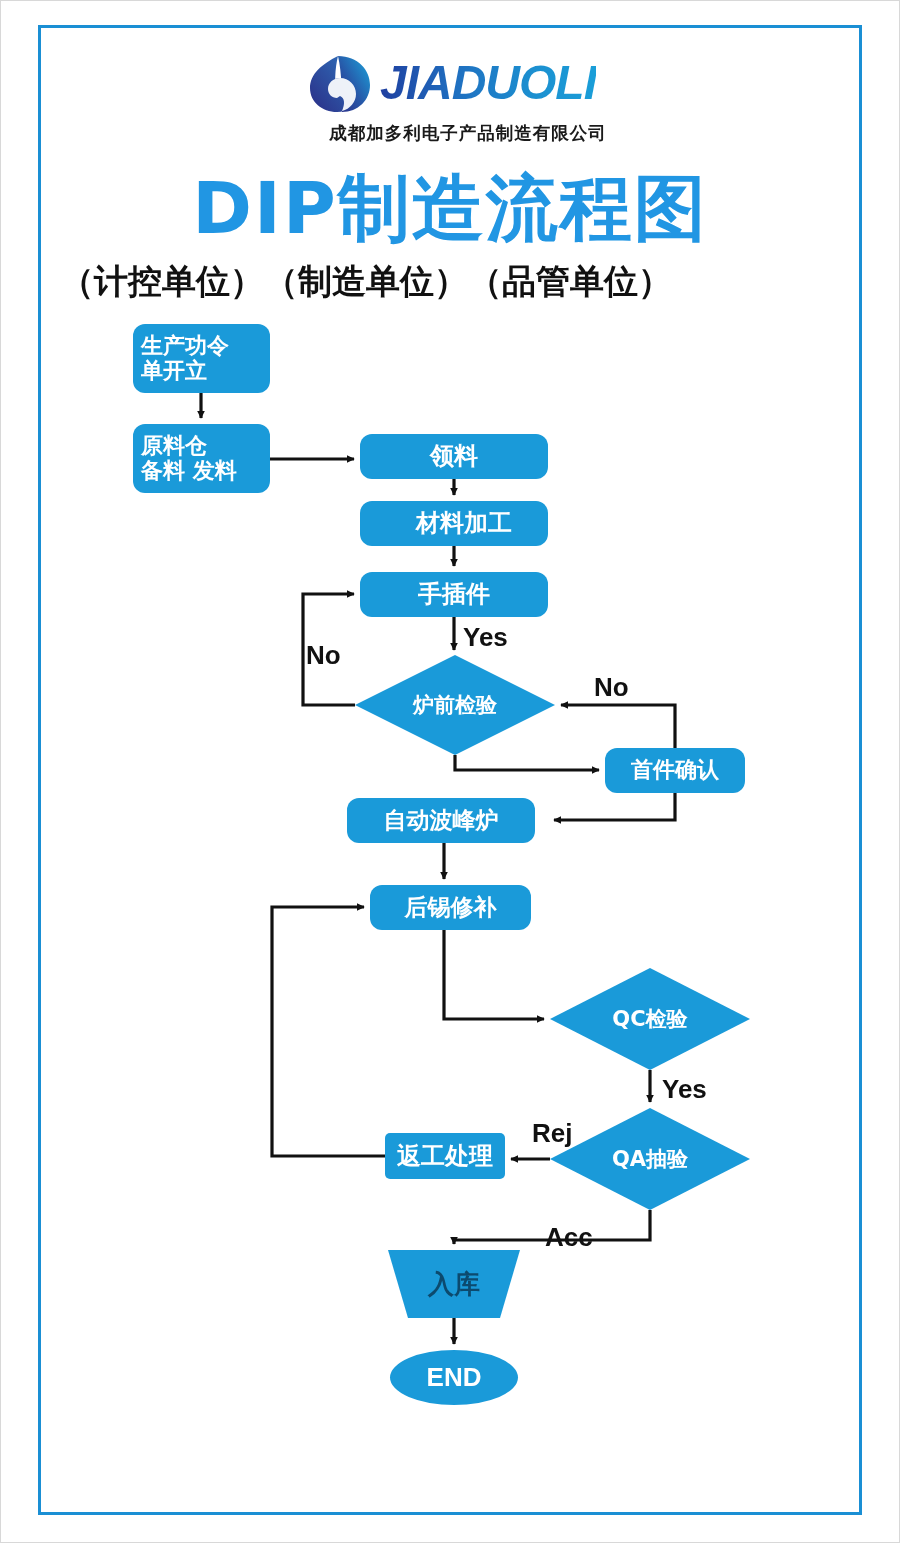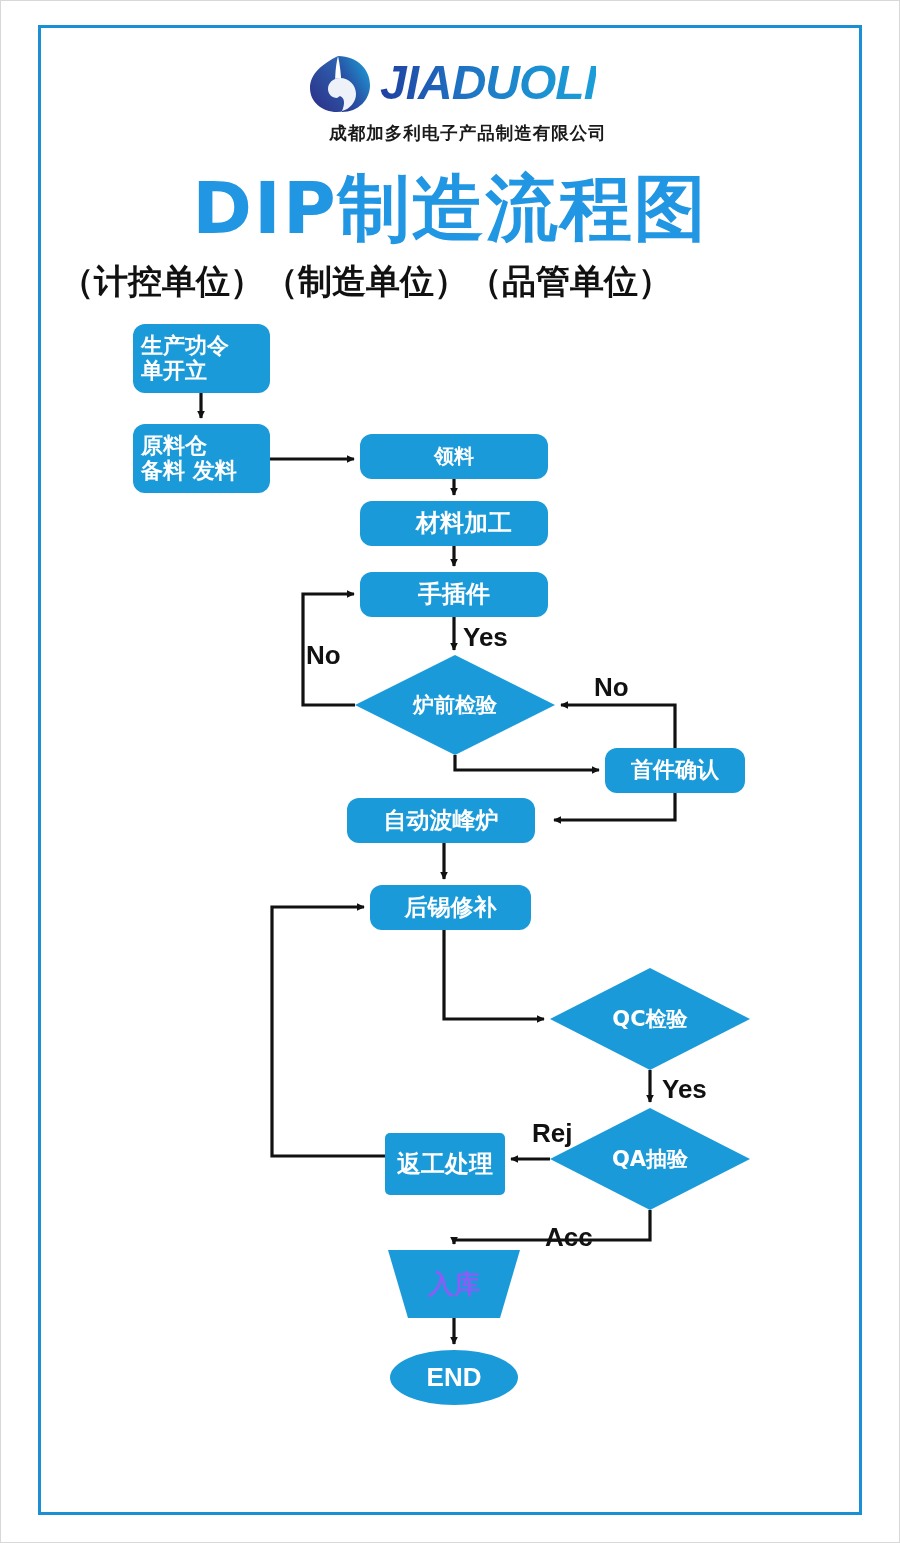--- a/index.html
+++ b/index.html
@@ -104,21 +104,21 @@
     display:flex;align-items:center;justify-content:center;
     color:#ffffff;font-weight:bold;
     font-family:"DejaVu Sans","Liberation Sans",sans-serif;
     z-index:4;
   }
   .trap-wrap{position:absolute;z-index:2;}
   .trap-wrap svg{position:absolute;left:0;top:0;}
   .trap-label{
     position:absolute;left:0;top:0;width:100%;height:100%;
     display:flex;align-items:center;justify-content:center;
-    color:#8b5cf6;font-weight:bold;
+    color:#0c4a6e;font-weight:bold;
     font-family:"DejaVu Sans","Liberation Sans",sans-serif;
     z-index:4;
   }
   .ellipse{
     position:absolute;background:#1a9ad9;border-radius:50%;
     display:flex;align-items:center;justify-content:center;
     color:#fff;font-weight:bold;
     font-family:"Liberation Sans","DejaVu Sans",sans-serif;
     z-index:3;
   }
@@ -215,21 +215,21 @@
     <div class="node box" style="left:133px;top:324px;width:137px;height:69px;font-size:22px;padding-left:8px;justify-content:flex-start;">
       <span style="white-space:pre-line;text-align:left;">生产功令
 单开立</span>
     </div>
 
     <div class="node box" style="left:133px;top:424px;width:137px;height:69px;font-size:22px;padding-left:8px;justify-content:flex-start;">
       <span style="white-space:pre-line;text-align:left;">原料仓
 备料 发料</span>
     </div>
 
-    <div class="node box" style="left:360px;top:434px;width:188px;height:45px;font-size:20px;">
+    <div class="node box" style="left:360px;top:434px;width:188px;height:45px;font-size:24px;">
       <span>领料</span>
     </div>
 
     <div class="node box" style="left:360px;top:501px;width:188px;height:45px;font-size:24px;padding-left:20px;">
       <span>材料加工</span>
     </div>
 
     <div class="node box" style="left:360px;top:572px;width:188px;height:45px;font-size:24px;">
       <span>手插件</span>
     </div>
@@ -260,21 +260,21 @@
       <div class="diamond-label" style="font-size:21px;">QC检验</div>
     </div>
 
     <div class="diamond-wrap" style="left:550px;top:1108px;width:200px;height:102px;">
       <svg width="200" height="102">
         <polygon points="100,0 200,51 100,102 0,51" fill="#1a9ad9"></polygon>
       </svg>
       <div class="diamond-label" style="font-size:21px;">QA抽验</div>
     </div>
 
-    <div class="node box" style="left:385px;top:1133px;width:120px;height:62px;font-size:24px;border-radius:5px;">
+    <div class="node box" style="left:385px;top:1133px;width:120px;height:46px;font-size:24px;border-radius:5px;">
       <span>返工处理</span>
     </div>
 
     <div class="trap-wrap" style="left:388px;top:1250px;width:132px;height:68px;">
       <svg width="132" height="68">
         <polygon points="0,0 132,0 112,68 20,68" fill="#1a9ad9"></polygon>
       </svg>
       <div class="trap-label" style="font-size:26px;">入库</div>
     </div>
 

